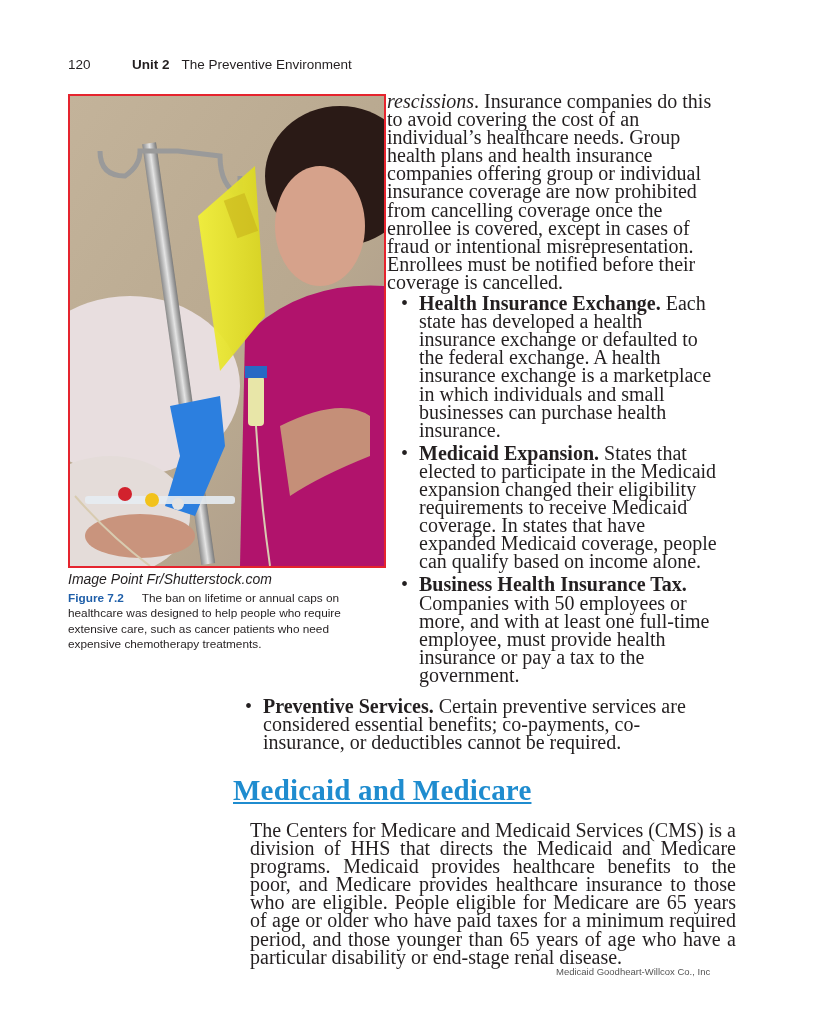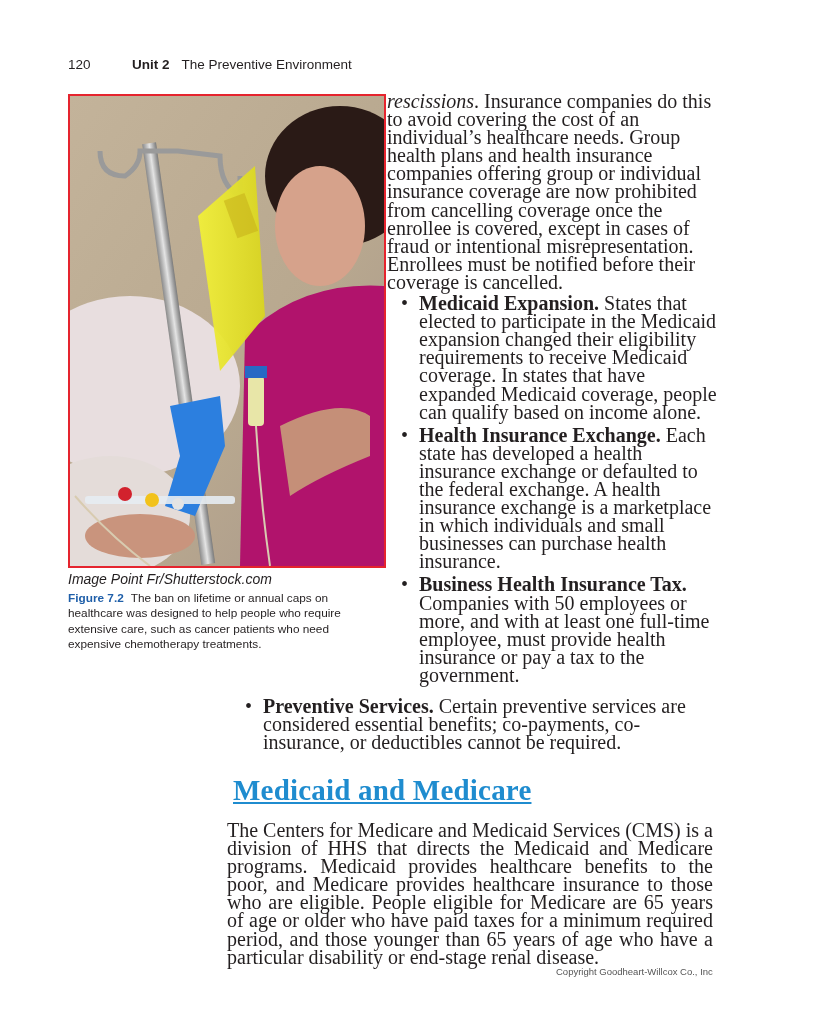--- a/index.html
+++ b/index.html
@@ -5,34 +5,34 @@
   html, body { margin: 0; padding: 0; background: #ffffff; }
   body { width: 816px; height: 1023px; position: relative; overflow: hidden; color: #231f20; }
   .runhead { position: absolute; top: 57px; left: 68px; font-family: "Liberation Sans", sans-serif; font-size: 13.5px; color: #231f20; white-space: nowrap; }
   .runhead .pg { display: inline-block; width: 64px; }
   .runhead .unit { font-weight: bold; margin-right: 12px; }
 
   .figure { position: absolute; left: 68px; top: 94px; width: 318px; height: 474px; box-sizing: border-box; border: 2px solid #e5242e; overflow: hidden; background: #c9b9a0; }
   .figure svg { display: block; width: 100%; height: 100%; }
   .credit { position: absolute; top: 571px; left: 68px; width: 318px; text-align: left; font-family: "Liberation Sans", sans-serif; font-style: italic; font-size: 14px; color: #231f20; }
   .caption { position: absolute; top: 591px; left: 68px; width: 310px; font-family: "Liberation Sans", sans-serif; font-size: 11.8px; line-height: 15.3px; color: #231f20; }
-  .caption .fig-label { color: #1f5fa9; font-weight: bold; margin-right: 7px; }
+  .caption .fig-label { color: #1f5fa9; font-weight: bold; margin-right: 18px; }
 
   .serif { font-family: "Liberation Serif", serif; font-size: 20px; line-height: 18.1px; color: #231f20; }
   .col-right { position: absolute; left: 387px; top: 92px; width: 332px; }
   .col-right p { margin: 0; }
   ul.bullets { list-style: none; margin: 3px 0 0 0; padding: 0; }
   ul.bullets li { position: relative; padding-left: 32px; margin-bottom: 5px; }
   ul.bullets li::before { content: "•"; position: absolute; left: 14px; top: 0; }
   .wide-bullet { position: absolute; left: 231px; top: 689px; width: 490px; }
   .wide-bullet ul.bullets li { padding-left: 32px; margin-top: 8px; }
   b.term { font-weight: bold; }
 
   h2.section { position: absolute; left: 233px; top: 774px; margin: 0; font-family: "Liberation Serif", serif; font-weight: bold; font-size: 29px; color: #1f8ccf; letter-spacing: 0.2px; text-decoration: underline; }
-  .body-para { position: absolute; left: 227px; top: 821px; width: 486px; text-align: justify; margin: 0; }
+  .body-para { position: absolute; left: 250px; top: 821px; width: 486px; text-align: justify; margin: 0; }
   .footer { position: absolute; top: 966px; left: 556px; font-family: "Liberation Sans", sans-serif; font-size: 9.5px; color: #555555; }
 </style>
 </head>
 <body>
 
 <div class="runhead">
   <span class="pg">120</span><span class="unit">Unit 2</span><span>The Preventive Environment</span>
 </div>
 
 <div class="figure" title="Woman patient receiving IV treatment with yellow IV bag on a pole">
@@ -92,29 +92,29 @@
 
 <div class="credit">Image Point Fr/Shutterstock.com</div>
 
 <div class="caption">
   <span class="fig-label">Figure 7.2</span><span>The ban on lifetime or annual caps on healthcare was designed to help people who require extensive care, such as cancer patients who need expensive chemotherapy treatments.</span>
 </div>
 
 <div class="col-right serif">
   <p><i>rescissions</i><span>. Insurance companies do this to avoid covering the cost of an individual’s healthcare needs. Group health plans and health insurance companies offering group or individual insurance coverage are now prohibited from cancelling coverage once the enrollee is covered, except in cases of fraud or intentional misrepresentation. Enrollees must be notified before their coverage is cancelled.</span></p>
   <ul class="bullets">
+    <li><b class="term">Health Insurance Exchange.</b><span> Each state has developed a health insurance exchange or defaulted to the federal exchange. A health insurance exchange is a marketplace in which individuals and small businesses can purchase health insurance.</span></li>
     <li><b class="term">Medicaid Expansion.</b><span> States that elected to participate in the Medicaid expansion changed their eligibility requirements to receive Medicaid coverage. In states that have expanded Medicaid coverage, people can qualify based on income alone.</span></li>
-    <li><b class="term">Health Insurance Exchange.</b><span> Each state has developed a health insurance exchange or defaulted to the federal exchange. A health insurance exchange is a marketplace in which individuals and small businesses can purchase health insurance.</span></li>
     <li><b class="term">Business Health Insurance Tax.</b><br><span> Companies with 50 employees or more, and with at least one full-time employee, must provide health insurance or pay a tax to the government.</span></li>
   </ul>
 </div>
 
 <div class="wide-bullet serif">
   <ul class="bullets">
     <li><b class="term">Preventive Services.</b><span> Certain preventive services are considered essential benefits; co-payments, co-insurance, or deductibles cannot be required.</span></li>
   </ul>
 </div>
 
 <h2 class="section">Medicaid and Medicare</h2>
 
 <p class="body-para serif">The Centers for Medicare and Medicaid Services (CMS) is a division of HHS that directs the Medicaid and Medicare programs. Medicaid provides healthcare benefits to the poor, and Medicare provides healthcare insurance to those who are eligible. People eligible for Medicare are 65 years of age or older who have paid taxes for a minimum required period, and those younger than 65 years of age who have a particular disability or end-stage renal disease.</p>
 
-<div class="footer">Copyright Goodheart-Willcox Co., Inc</div>
+<div class="footer">Medicaid Goodheart-Willcox Co., Inc</div>
 
 </body></html>

